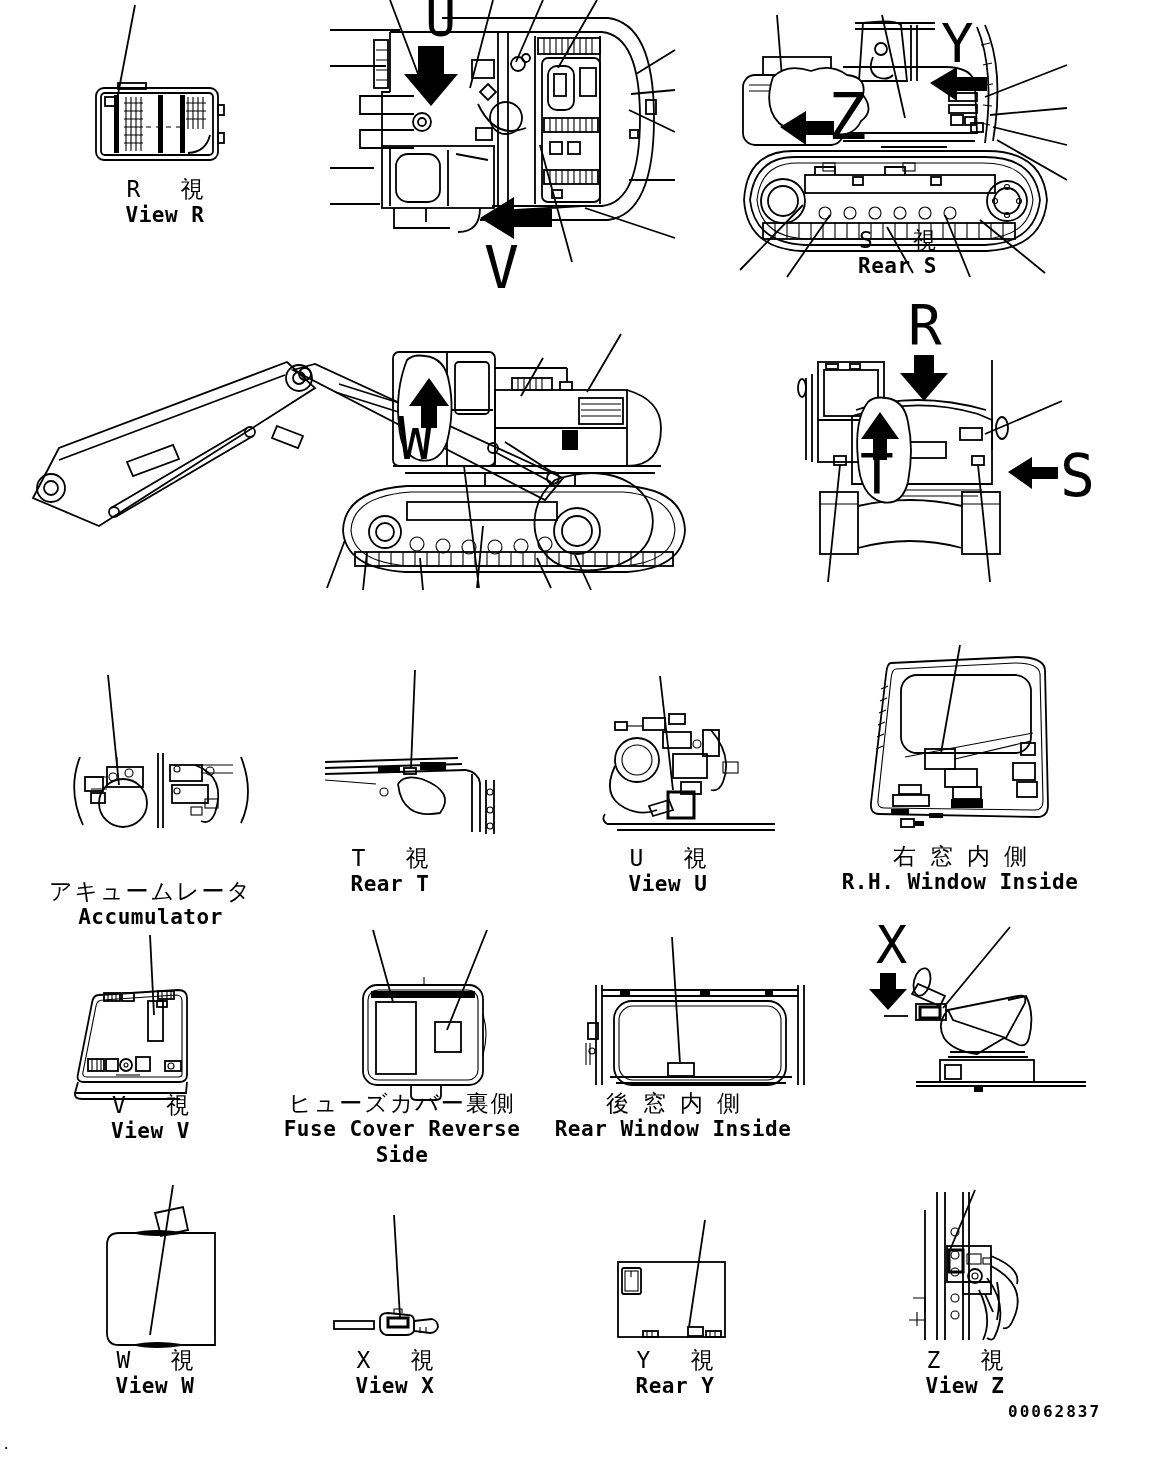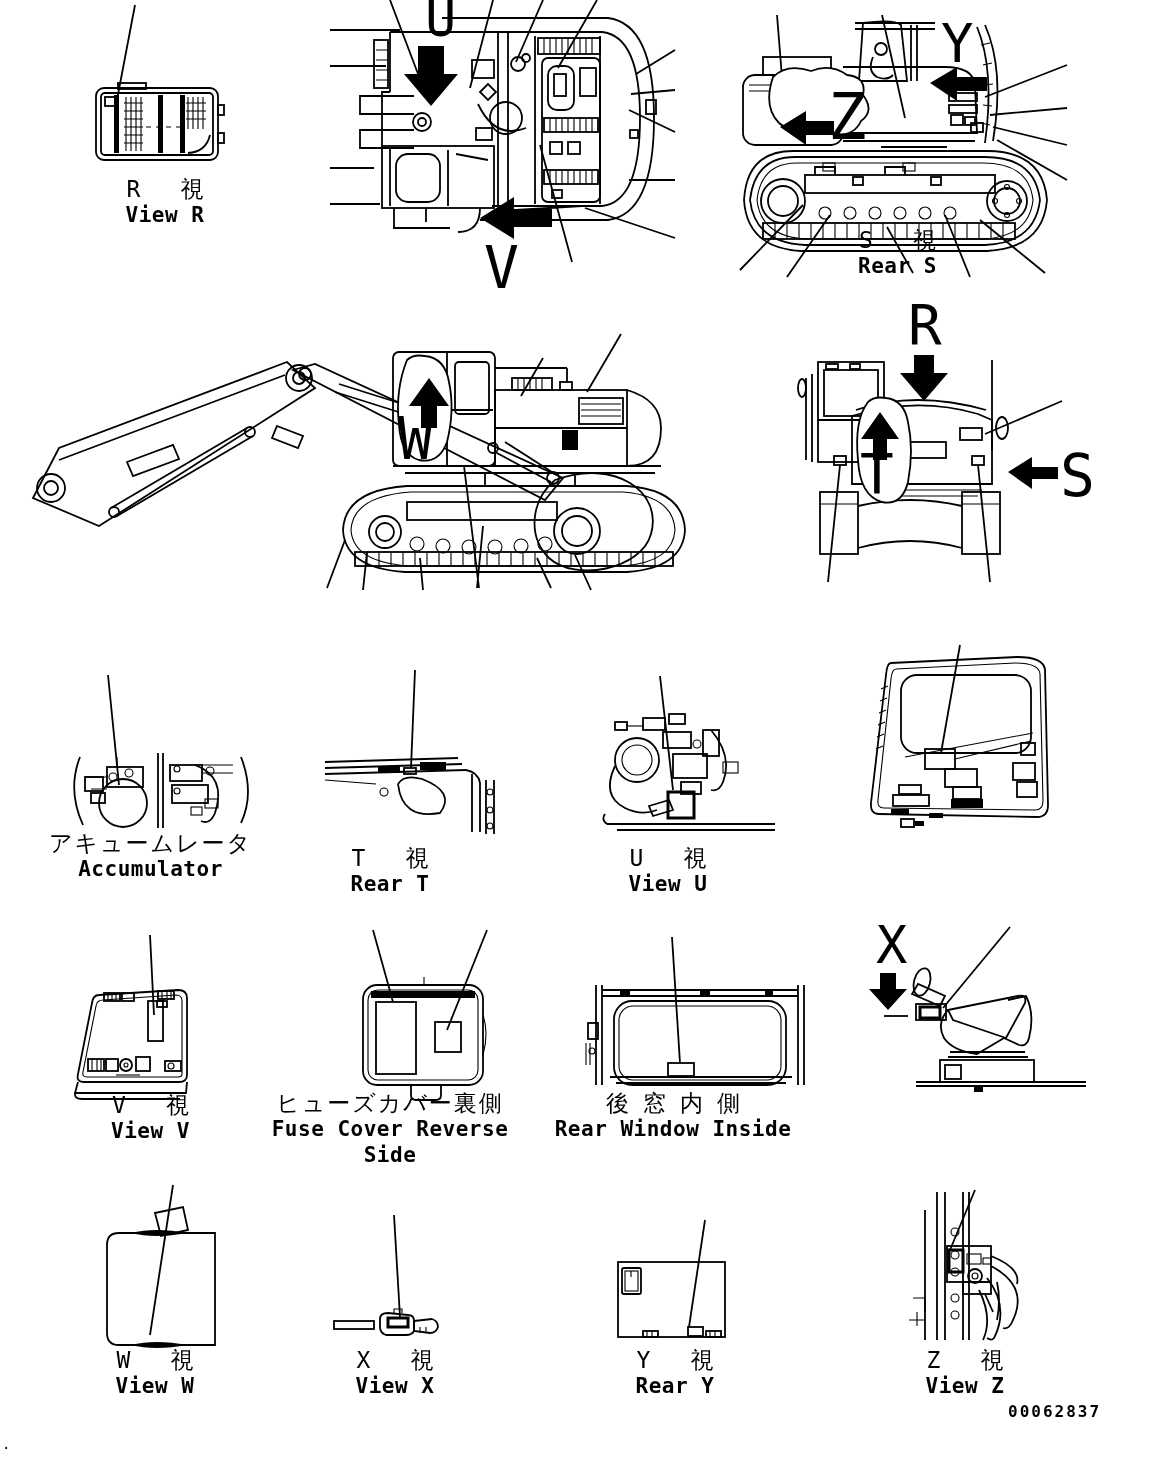--- a/index.html
+++ b/index.html
@@ -262,21 +262,21 @@
     <rect x="117" y="120" width="36" height="18"></rect>
     <circle class="w1" cx="155" cy="106" r="4"></circle>
     <path d="M140,100 Q172,112 160,148 Q155,160 146,156"></path>
     <path d="M186,92 Q200,128 186,158"></path>
     <rect class="w1" x="150" y="134" width="13" height="9"></rect>
     <rect class="w1" x="136" y="142" width="11" height="8"></rect>
     <path class="w1" d="M147,100 H178 M147,108 H178"></path>
     <circle class="w1" cx="122" cy="104" r="3"></circle>
       <circle class="w1" cx="122" cy="126" r="3"></circle>
   </svg>
-  <div class="caption" style="left:48px;top:830px;width:205px">
+  <div class="caption" style="left:48px;top:878px;width:205px">
     <div class="cap-jp solid">アキュームレータ</div>
     <div class="cap-en">Accumulator</div>
   </div>
 
   <svg class="lineart" style="left:310px;top:662px" width="200" height="180" viewBox="0 0 200 180">
     <path d="M105,8 L101,106"></path>
     <path d="M15,100 L148,96 M15,106 L152,102 M15,112 L156,108"></path>
     <rect class="f" x="68" y="104" width="22" height="7"></rect>
     <rect class="f" x="110" y="100" width="26" height="8"></rect>
     <rect x="94" y="106" width="12" height="6"></rect>
@@ -340,20 +340,24 @@
     <rect x="48" y="150" width="36" height="11"></rect>
     <rect x="54" y="140" width="22" height="9"></rect>
     <rect class="f" x="46" y="164" width="18" height="6"></rect>
     <rect class="f" x="84" y="168" width="14" height="5"></rect>
     <rect x="168" y="118" width="22" height="17"></rect>
     <rect x="172" y="137" width="20" height="15"></rect>
     <rect x="176" y="98" width="14" height="12"></rect>
     <rect x="56" y="174" width="13" height="8"></rect>
     <rect class="f" x="70" y="176" width="9" height="5"></rect>
   </svg>
+  <div class="caption" style="left:835px;top:843px;width:250px">
+    <div class="cap-jp wide">右窓内側</div>
+    <div class="cap-en">R.H. Window Inside</div>
+  </div>
 
   <svg class="lineart" style="left:60px;top:935px" width="185" height="160" viewBox="0 0 185 160">
     <path d="M90,0 L94,80"></path>
     <path d="M39,60 L118,55 Q127,55 127,63 L127,140 Q127,147 119,147 L24,147 Q16,147 18,139 L32,68 Q33,60 39,60 Z"></path>
     <path class="w1" d="M43,65 L116,60 Q122,60 122,66 L122,139 Q122,142 118,142 L27,142 Q22,142 23,137 L36,71 Q37,65 43,65"></path>
     <path d="M18,147 L15,158 L126,158 L127,147 M15,158 Q14,164 22,164 L120,164"></path>
     <rect x="44" y="58" width="16" height="8"></rect>
     <path class="w1" d="M48,58 V66 M52,58 V66 M56,58 V66"></path>
     <rect x="62" y="58" width="12" height="8"></rect>
     <rect x="98" y="56" width="16" height="8"></rect>
@@ -382,21 +386,21 @@
     <path d="M78,0 L98,72 M192,0 L152,100"></path>
     <rect x="68" y="55" width="120" height="100" rx="14"></rect>
     <rect class="w1" x="73" y="60" width="110" height="90" rx="10"></rect>
     <rect class="f" x="76" y="61" width="104" height="7"></rect>
     <rect x="81" y="72" width="40" height="72"></rect>
     <rect x="140" y="92" width="26" height="30"></rect>
     <path d="M116,155 h30 v10 q0,5 -5,5 h-20 q-5,0 -5,-5 z"></path>
     <path class="w1" d="M188,85 q6,18 0,40"></path>
     <path class="w1" d="M129,47 V55"></path>
   </svg>
-  <div class="caption" style="left:240px;top:1090px;width:300px">
+  <div class="caption" style="left:252px;top:1090px;width:300px">
     <div class="cap-jp solid">ヒューズカバー裏側</div>
     <div class="cap-en">Fuse Cover Reverse Side</div>
   </div>
 
   <svg class="lineart" style="left:580px;top:935px" width="245" height="158" viewBox="0 0 245 158">
     <path d="M92,2 L100,128"></path>
     <path d="M16,50 V150 M22,50 V150 M218,50 V150 M224,50 V150"></path>
     <path d="M22,55 H218 M22,61 H218"></path>
     <rect class="f" x="40" y="55" width="10" height="5"></rect>
     <rect class="f" x="120" y="55" width="10" height="5"></rect>

